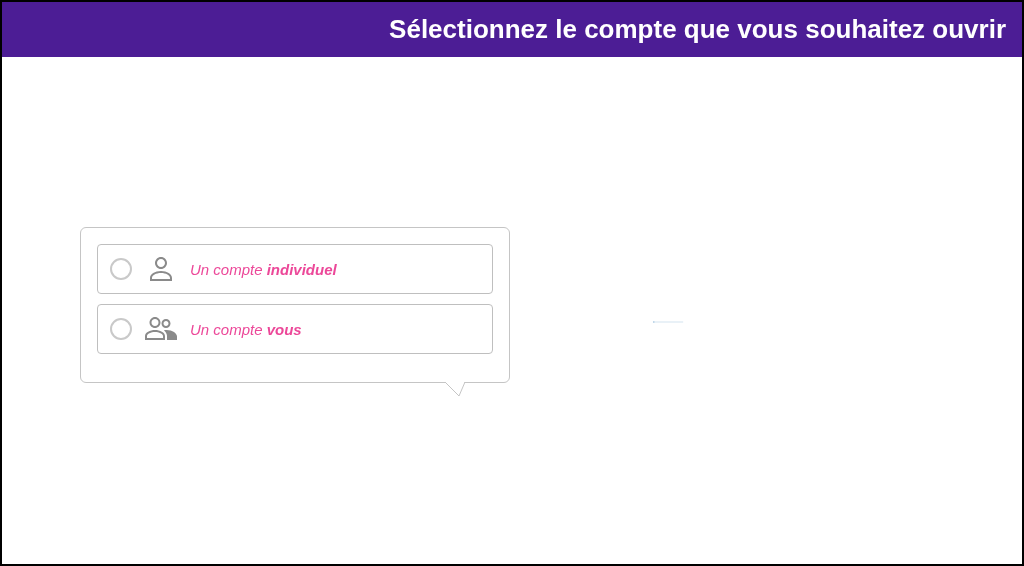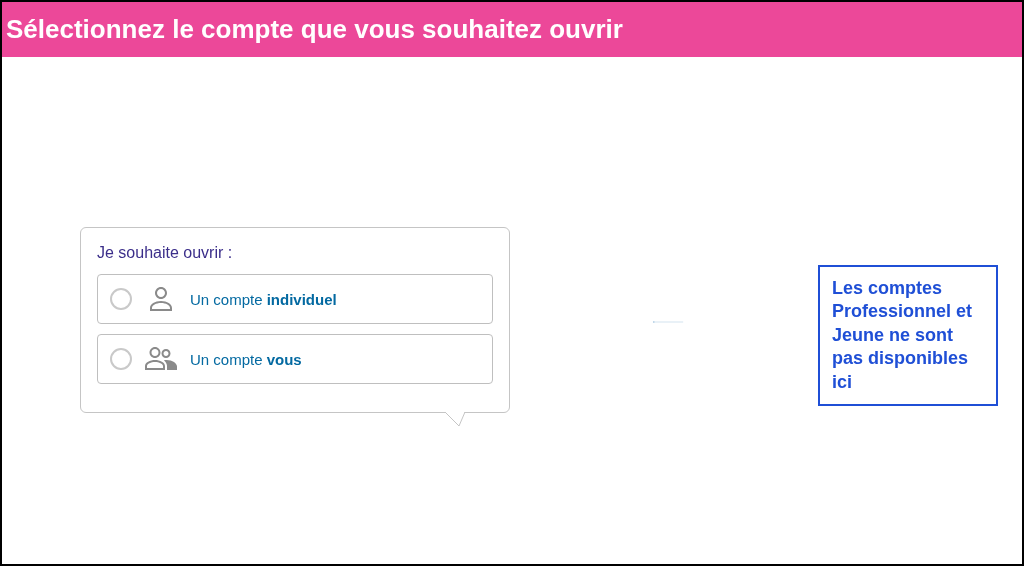--- a/index.html
+++ b/index.html
@@ -9,24 +9,24 @@
     }
     body {
       font-family: Arial, Helvetica, sans-serif;
       background: #ffffff;
       width: 1024px;
       height: 566px;
       position: relative;
       border: 2px solid #000;
     }
     .header {
-      background: #ec4899;
+      background: #4c1d95;
       width: 100%;
-      padding: 12px 4px;
-      text-align: left;
+      padding: 12px 16px;
+      text-align: right;
     }
     .header-title {
       color: #ffffff;
       font-size: 26px;
       font-weight: bold;
     }
     .content {
       position: relative;
       width: 100%;
       height: calc(100% - 56px);
@@ -74,22 +74,23 @@
       align-items: center;
       flex-shrink: 0;
     }
     .icon-single {
       fill: #8a8a8a;
     }
     .icon-double {
       fill: #8a8a8a;
     }
     .option-text {
-      color: #0369a1;
+      color: #ec4899;
       font-size: 15px;
+      font-style: italic;
     }
     .option-text .bold {
       font-weight: bold;
     }
     .speech-tail {
       position: absolute;
       right: 44px;
       bottom: -14px;
       width: 20px;
       height: 14px;
@@ -120,21 +121,20 @@
 </head>
 <body>
 
 <div class="header">
   <div class="header-title">Sélectionnez le compte que vous souhaitez ouvrir</div>
 </div>
 
 <div class="content">
 
   <div class="card">
-    <div class="card-label">Je souhaite ouvrir :</div>
 
     <div class="option">
       <div class="radio"></div>
       <div class="icon-wrap">
         <svg width="26" height="28" viewBox="0 0 26 28" class="icon-single">
           <path d="M13 2 C9.7 2 7 4.7 7 8 C7 11.3 9.7 14 13 14 C16.3 14 19 11.3 19 8 C19 4.7 16.3 2 13 2 Z M13 4 C15.2 4 17 5.8 17 8 C17 10.2 15.2 12 13 12 C10.8 12 9 10.2 9 8 C9 5.8 10.8 4 13 4 Z M13 16 C7 16 2 19 2 23 L2 26 L24 26 L24 23 C24 19 19 16 13 16 Z M13 18 C18 18 22 20.3 22 23 L22 24 L4 24 L4 23 C4 20.3 8 18 13 18 Z"></path>
         </svg>
       </div>
       <div class="option-text">
         <span>Un compte </span><span class="bold">individuel</span>
@@ -157,17 +157,14 @@
       <path d="M0 0 L20 0 L14 14 Z" fill="#ffffff" stroke="#c5c5c5" stroke-width="1"></path>
       <path d="M1 0 L19 0" stroke="#ffffff" stroke-width="2"></path>
     </svg>
   </div>
 
   <svg class="arrow-line" width="308" height="20" viewBox="0 0 308 20" style="top:264px;">
     <line x1="12" y1="10" x2="306" y2="10" stroke="#1f6fb5" stroke-width="2"></line>
     <polygon points="2,10 16,4 16,16" fill="#1f6fb5"></polygon>
   </svg>
 
-  <div class="callout">
-    <div class="callout-text">Les comptes Professionnel et Jeune ne sont pas disponibles ici</div>
-  </div>
 
 </div>
 
 </body></html>

